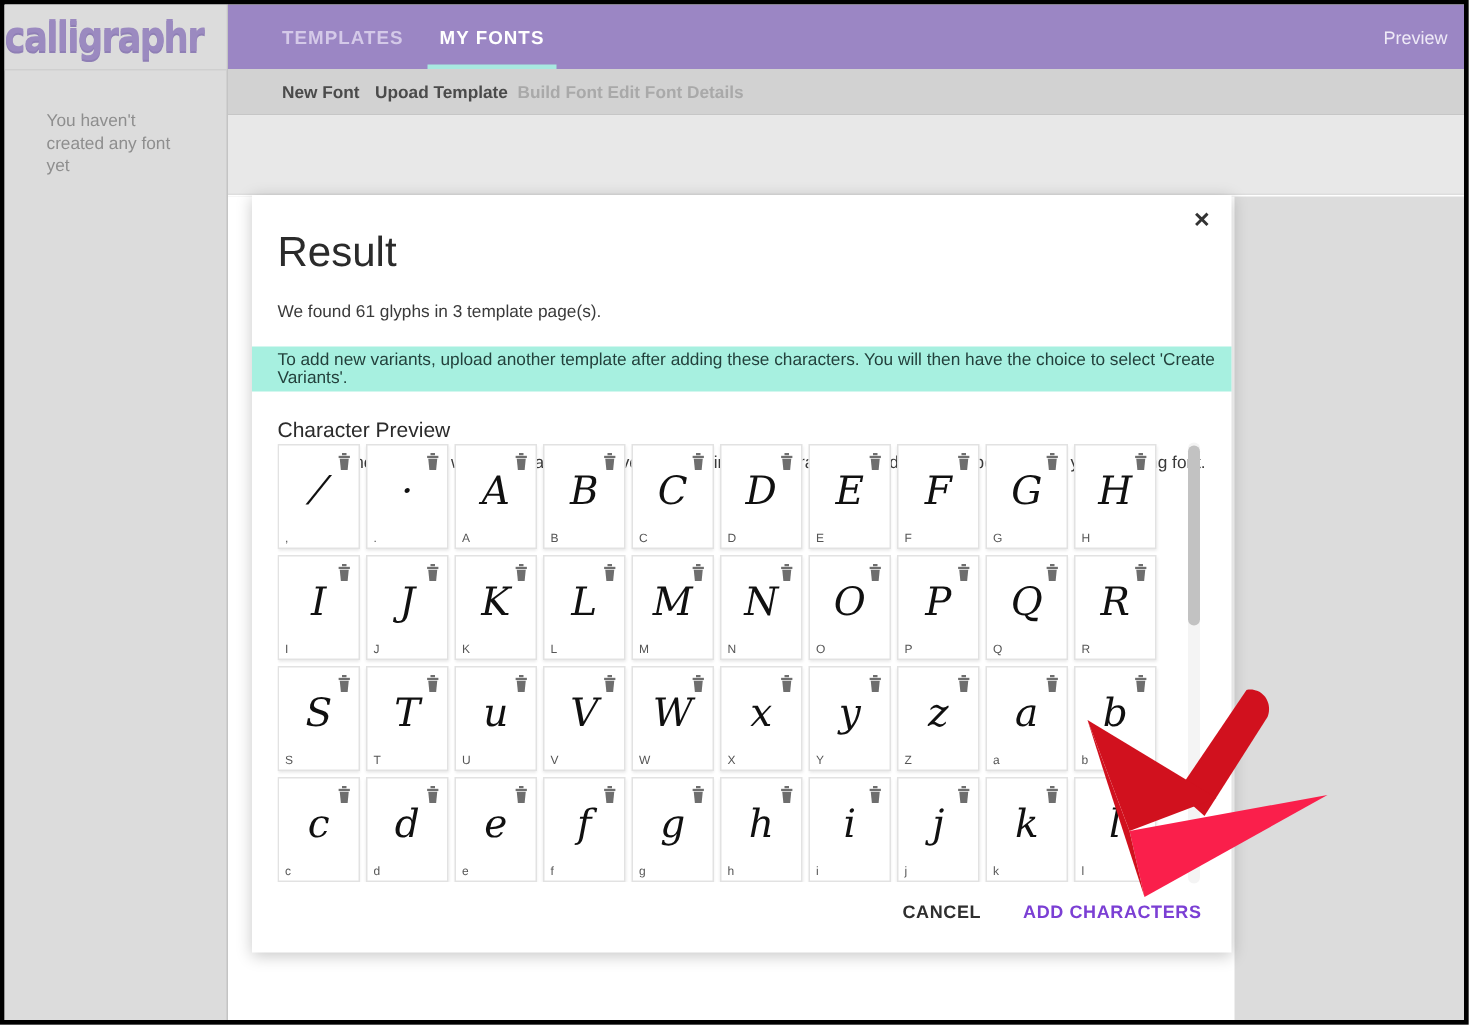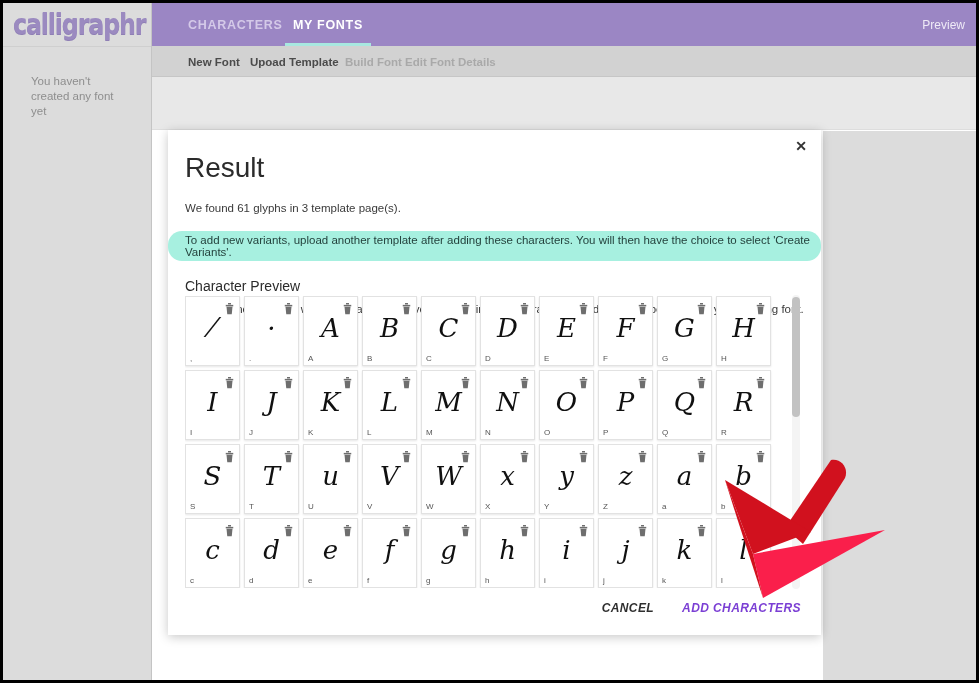--- a/index.html
+++ b/index.html
@@ -20,21 +20,20 @@
   
   #sidebar {
     position: absolute; left: 0; top: 0;
     width: 149px; height: 677px;
     background: #dcdcdc;
     border-right: 1px solid #c4c4c4;
   }
   #logo-wrap {
     height: 43px;
     display: flex; align-items: center;
-    padding-left: 10px;
     background: #dcdcdc;
   }
   #logo {
     font-family: "DejaVu Sans", sans-serif;
     font-weight: 700;
     font-size: 25px;
     letter-spacing: -1.2px;
     color: #9b8ac0;
     transform: scaleY(1.12) scaleX(0.95);
     transform-origin: left center;
@@ -148,21 +147,20 @@
     color: #3a3a3a;
   }
   #modal-notice {
     margin-top: 17px;
     background: #a7f0e0;
     height: 30px;
     display: flex; align-items: center;
     padding-left: 17px;
     font-size: 11.5px;
     color: #23413c;
-    border-radius: 14px;
   }
   #preview-title {
     padding: 17px 0 0 17px;
     font-size: 14px; font-weight: 400; color: #2b2b2b;
   }
   #preview-hint {
     padding: 9px 0 0 17px;
     font-size: 11.5px; color: #3a3a3a;
   }
 
@@ -237,21 +235,20 @@
     display: flex; align-items: center; justify-content: flex-end;
     padding-right: 20px;
     gap: 28px;
   }
   .footer-btn {
     font-size: 12px; font-weight: 700;
     letter-spacing: 0.4px;
     cursor: pointer;
     background: none; border: none;
     font-family: "Liberation Sans", sans-serif;
-    font-style: italic;
   }
   #btn-cancel { color: #2f2f2f; }
   #btn-add    { color: #7b3fd4; }
 
   
   #arrow {
     position: absolute;
     left: 716px; top: 455px;
     width: 180px; height: 140px;
     pointer-events: none;
@@ -264,21 +261,21 @@
 
   <div id="sidebar">
     <div id="logo-wrap">
       <div id="logo">calligraphr</div>
     </div>
     <div id="sidebar-sep"></div>
     <div id="sidebar-msg">You haven't created any font yet</div>
   </div>
 
   <div id="topbar">
-    <div class="top-tab" id="tab-templates">CHARACTERS</div>
+    <div class="top-tab" id="tab-templates">TEMPLATES</div>
     <div class="top-tab active" id="tab-myfonts">MY FONTS</div>
     <div id="logout">Preview</div>
   </div>
 
   <div id="subnav">
     <div class="sub-item" id="sub-newfont">New Font</div>
     <div class="sub-item" id="sub-upload">Upoad Template</div>
     <div class="sub-item disabled" id="sub-build">Build Font</div>
     <div class="sub-item disabled" id="sub-edit">Edit Font Details</div>
   </div>

